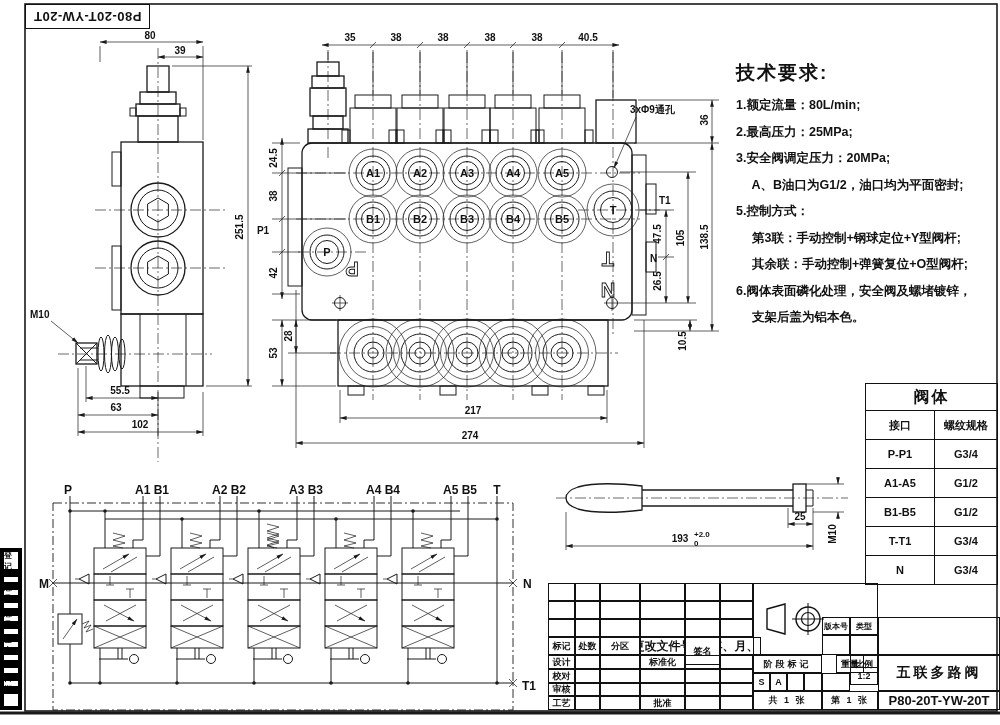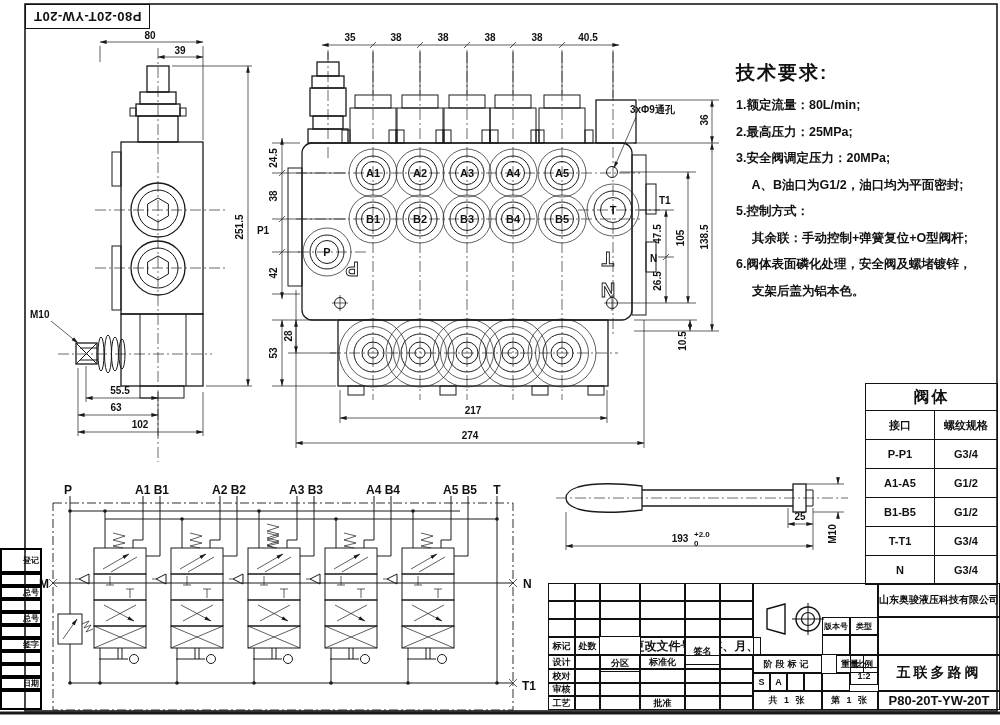--- a/index.html
+++ b/index.html
@@ -36,21 +36,21 @@
   .pt-c2{flex:1;}
   .pt-cell{height:28px;display:flex;align-items:center;justify-content:center;
     font-size:11px;font-weight:bold;box-sizing:border-box;}
   
   .tblock{left:548px;top:583px;width:452px;height:127px;}
   .tb{position:absolute;border:1px solid #111;box-sizing:border-box;display:flex;
       align-items:center;justify-content:center;font-size:9px;font-weight:bold;
       overflow:hidden;white-space:nowrap;}
   
   .mstrip{left:0;top:548px;width:25px;height:162px;}
-  .ms{position:absolute;left:0;width:42px;border:2px solid #000000;box-sizing:border-box;
+  .ms{position:absolute;left:0;width:22px;border:4px solid #000000;box-sizing:border-box;
       display:flex;align-items:center;justify-content:flex-end;font-size:8px;font-weight:bold;
       overflow:hidden;padding-right:1px;}
 </style>
 </head>
 <body>
 
 <div class="canvas">
 
 <svg class="abs" style="left:0;top:0" width="1000" height="725" viewBox="0 0 1000 725">
   <defs>
@@ -442,20 +442,21 @@
   <span>P80-20T-YW-20T</span>
 </div>
 
 <div class="abs tech">
   <div class="tech-title">技术要求:</div>
   <div class="tech-line">1.额定流量：80L/min;</div>
   <div class="tech-line">2.最高压力：25MPa;</div>
   <div class="tech-line">3.安全阀调定压力：20MPa;</div>
   <div class="tech-line">　 A、B油口为G1/2，油口均为平面密封;</div>
   <div class="tech-line">5.控制方式：</div>
+  <div class="tech-line">　 第3联：手动控制+钢球定位+Y型阀杆;</div>
   <div class="tech-line">　 其余联：手动控制+弹簧复位+O型阀杆;</div>
   <div class="tech-line">6.阀体表面磷化处理，安全阀及螺堵镀锌，</div>
   <div class="tech-line">　 支架后盖为铝本色。</div>
 </div>
 
 <div class="abs ptable">
   <div class="pt-row">
         <div class="pt-title" style="flex:1">阀体</div>
       </div>
   <div class="pt-row">
@@ -500,21 +501,21 @@
       <div class="tb" style="left:172px;top:18px;width:33px;height:18px"></div>
   <div class="tb" style="left:0;top:36px;width:27px;height:18px"></div>
       <div class="tb" style="left:27px;top:36px;width:25px;height:18px"></div>
       <div class="tb" style="left:52px;top:36px;width:40px;height:18px"></div>
       <div class="tb" style="left:92px;top:36px;width:45px;height:18px"></div>
       <div class="tb" style="left:137px;top:36px;width:35px;height:18px"></div>
       <div class="tb" style="left:172px;top:36px;width:33px;height:18px"></div>
 
   <div class="tb" style="left:0;top:54px;width:27px;height:18px">标记</div>
   <div class="tb" style="left:27px;top:54px;width:25px;height:18px">处数</div>
-  <div class="tb" style="left:52px;top:71px;width:40px;height:18px">分区</div>
+  <div class="tb" style="left:52px;top:54px;width:40px;height:18px">分区</div>
   <div class="tb" style="left:92px;top:54px;width:45px;height:18px;font-size:12px">更改文件号</div>
   <div class="tb" style="left:137px;top:54px;width:35px;height:28px">签名</div>
   <div class="tb" style="left:172px;top:54px;width:41px;height:18px;font-size:12px">年、月、日</div>
 
   <div class="tb" style="left:0;top:72px;width:27px;height:14px">设计</div>
   <div class="tb" style="left:27px;top:72px;width:25px;height:14px"></div>
       <div class="tb" style="left:52px;top:72px;width:40px;height:14px"></div>
   <div class="tb" style="left:92px;top:72px;width:45px;height:14px">标准化</div>
   <div class="tb" style="left:137px;top:72px;width:35px;height:14px"></div>
       <div class="tb" style="left:172px;top:72px;width:33px;height:14px"></div>
@@ -555,21 +556,20 @@
   <div class="tb" style="left:302px;top:72px;width:28px;height:18px">比例</div>
   <div class="tb" style="left:205px;top:90px;width:17px;height:18px">S</div>
   <div class="tb" style="left:222px;top:90px;width:17px;height:18px">A</div>
   <div class="tb" style="left:239px;top:90px;width:17px;height:18px"></div>
   <div class="tb" style="left:256px;top:90px;width:18px;height:18px"></div>
   <div class="tb" style="left:274px;top:90px;width:28px;height:18px"></div>
   <div class="tb" style="left:302px;top:84px;width:28px;height:18px">1:2</div>
   <div class="tb" style="left:205px;top:108px;width:69px;height:19px;letter-spacing:2px">共 1 张</div>
   <div class="tb" style="left:274px;top:108px;width:56px;height:19px;letter-spacing:2px">第 1 张</div>
 
-  <div class="tb" style="left:330px;top:0;width:122px;height:34px;font-size:10px">山东奥骏液压科技有限公司</div>
   <div class="tb" style="left:330px;top:34px;width:122px;height:38px"></div>
   <div class="tb" style="left:330px;top:72px;width:122px;height:36px;font-size:14px;letter-spacing:3px">五联多路阀</div>
   <div class="tb" style="left:330px;top:108px;width:122px;height:19px;font-size:13px">P80-20T-YW-20T</div>
 </div>
 
 <div class="abs mstrip">
   <div class="ms" style="top:0;height:25px">登记</div>
   <div class="ms" style="top:25px;height:13px"></div>
   <div class="ms" style="top:38px;height:13px">总号</div>
   <div class="ms" style="top:51px;height:13px"></div>

